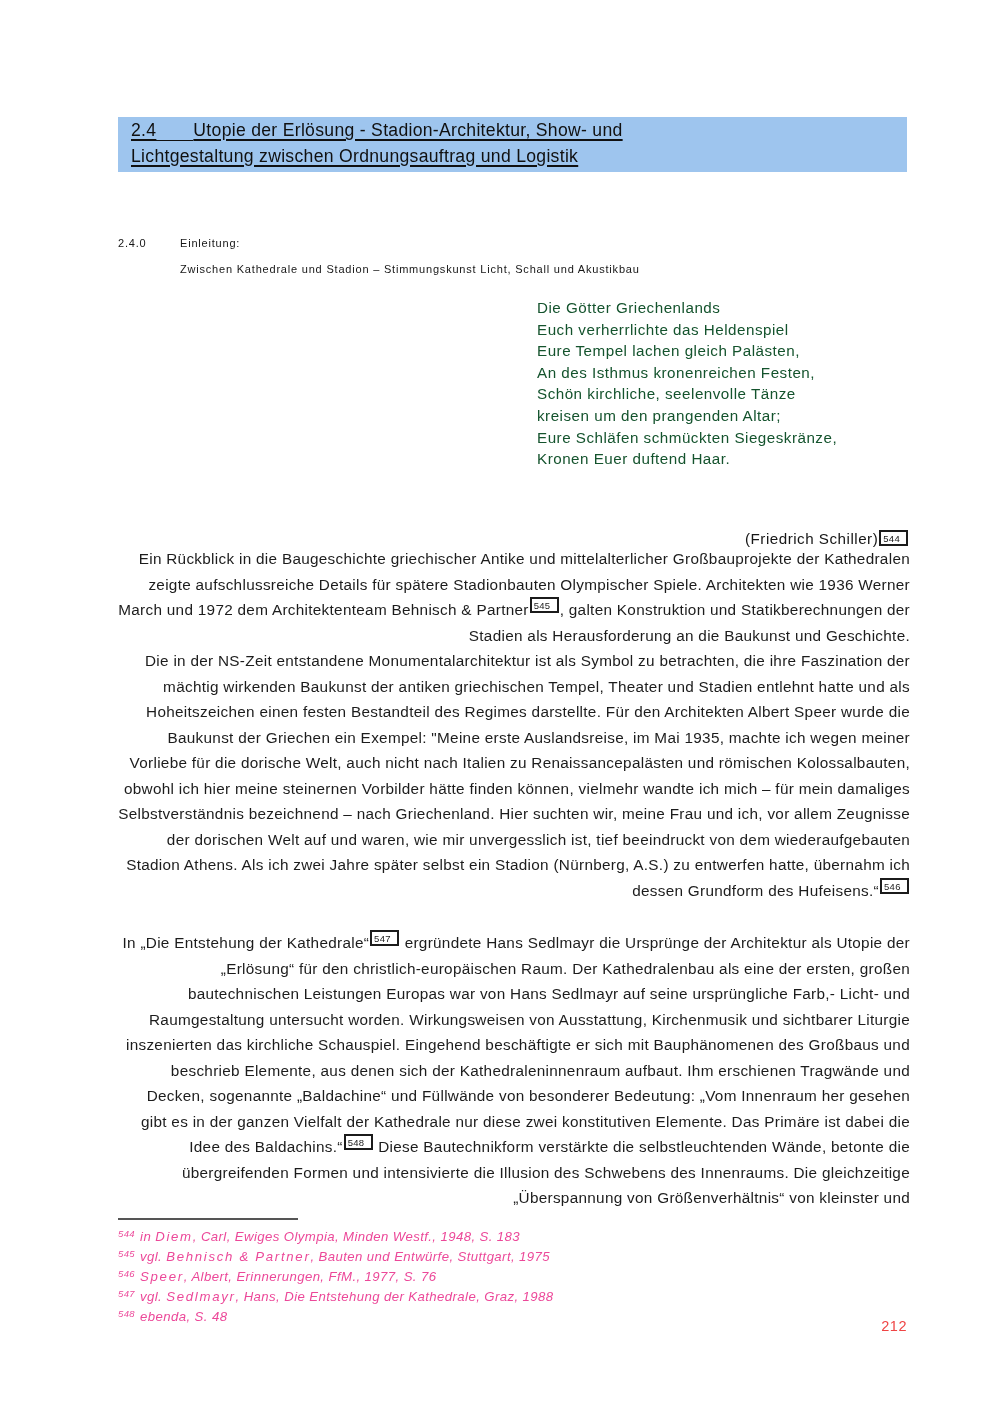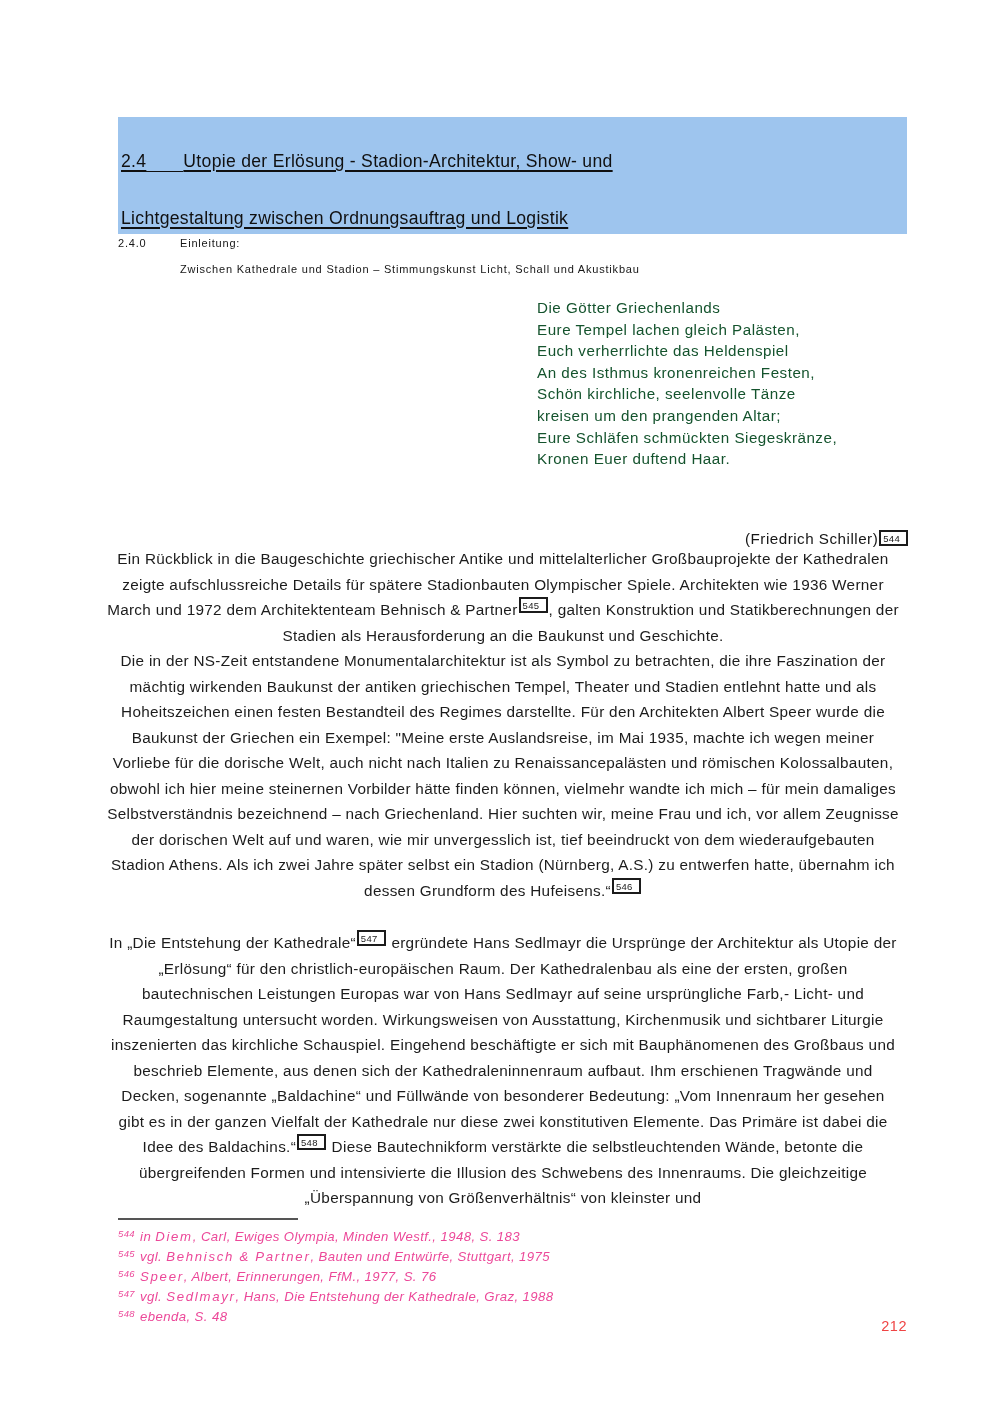--- a/index.html
+++ b/index.html
@@ -20,21 +20,21 @@
     left: 118px;
     top: 117px;
     width: 789px;
     background: #9EC5EE;
     font-size: 17.6px;
     line-height: 25.5px;
     letter-spacing: 0.3px;
     color: #101010;
     padding: 1px 0 3px 0;
   }
-  .h-line { padding-left: 3px; white-space: nowrap; margin-top: 31px; }
+  .h-line { padding-left: 13px; white-space: nowrap; }
   .u {
     text-decoration: underline;
     text-decoration-thickness: 1.8px;
     text-underline-offset: 3px;
   }
   .u-gap {
     display: inline-block;
     width: 37px;
     height: 16px;
     border-bottom: 1.8px solid #101010;
@@ -72,28 +72,28 @@
     font-size: 15.2px;
     letter-spacing: 0.5px;
     color: #161616;
     white-space: nowrap;
     margin-top: 32px;
   }
 
   
   .body-text {
     position: absolute;
-    left: 107px;
+    left: 118px;
     top: 546px;
     width: 792px;
     font-size: 15.3px;
     line-height: 25.5px;
     letter-spacing: 0.3px;
     color: #1c1c1c;
-    text-align: center;
+    text-align: right;
   }
   .body-text p { margin: 0; }
   .body-text p.spaced { margin-top: 27px; }
 
   
   .fnref {
     display: inline-flex;
     align-items: flex-end;
     justify-content: flex-start;
     box-sizing: border-box;
@@ -156,22 +156,22 @@
     <div class="h-line"><span class="u">Lichtgestaltung zwischen Ordnungsauftrag und Logistik</span></div>
   </div>
 
   <div class="subheading">
     <div><span class="sh-num">2.4.0</span><span>Einleitung:</span></div>
     <div class="sh-sub">Zwischen Kathedrale und Stadion – Stimmungskunst Licht, Schall und Akustikbau</div>
   </div>
 
   <div class="poem">
     <div>Die Götter Griechenlands</div>
+    <div>Euch verherrlichte das Heldenspiel</div>
     <div>Eure Tempel lachen gleich Palästen,</div>
-    <div>Euch verherrlichte das Heldenspiel</div>
     <div>An des Isthmus kronenreichen Festen,</div>
     <div>Schön kirchliche, seelenvolle Tänze</div>
     <div>kreisen um den prangenden Altar;</div>
     <div>Eure Schläfen schmückten Siegeskränze,</div>
     <div>Kronen Euer duftend Haar.</div>
   </div>
 
   <div class="attribution"><span>(Friedrich Schiller)</span><span class="fnref low">544</span></div>
 
   <div class="body-text">

